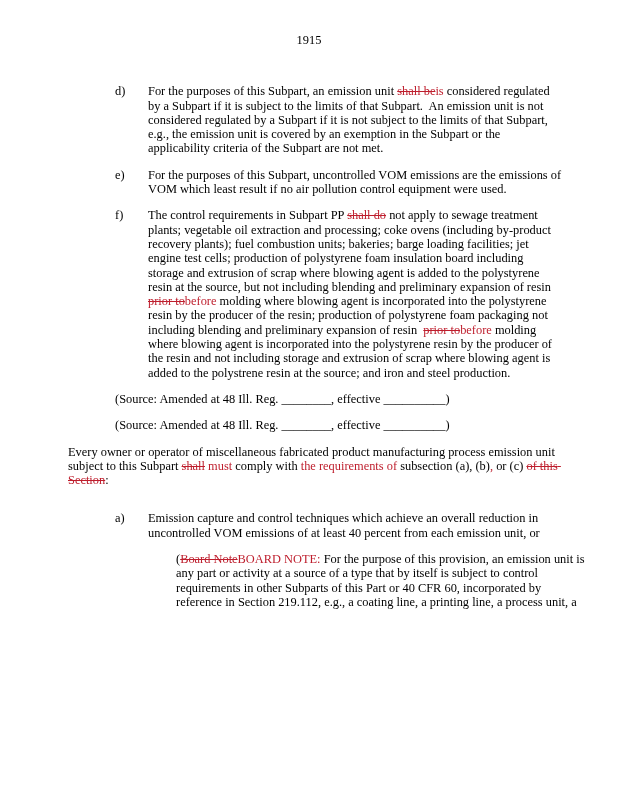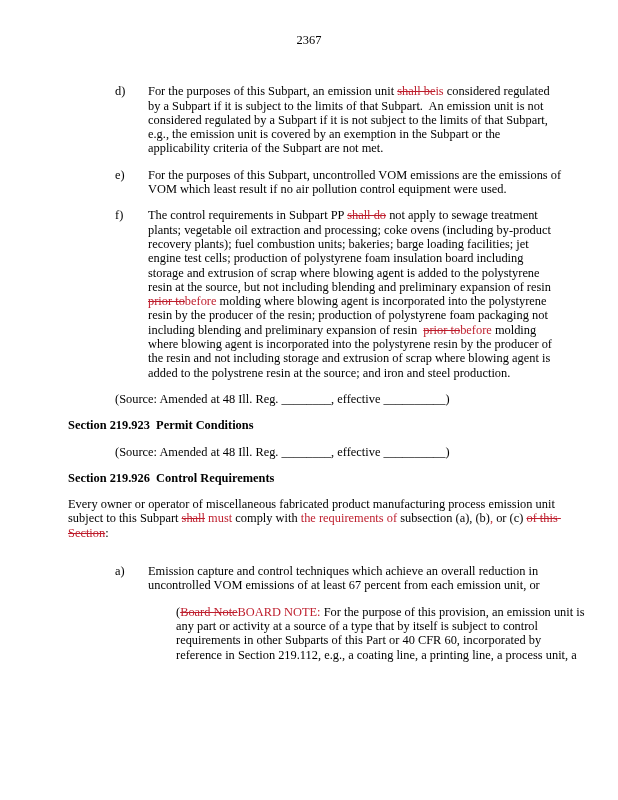--- a/index.html
+++ b/index.html
@@ -36,26 +36,24 @@
   .note { margin-left: 108px; width: 414px; }
   .run-n { color: var(--ink); }
   .run-d { color: var(--red); text-decoration: line-through; text-decoration-thickness: 1px; }
   .run-i { color: var(--red); text-decoration-thickness: 1px; }
   .run-r { color: var(--red); }
 </style>
 </head>
 <body>
 
 <div class="page">
-  <div class="pageno">2367</div>
+  <div class="pageno">1915</div>
   <div class="content" id="doc-blocks">
       <div class="block item first"><span class="label">d)</span><span class="body"><span class="run-n">For the purposes of this Subpart, an emission unit </span><span class="run-d">shall be</span><span class="run-i">is</span><span class="run-n"> considered regulated by a Subpart if it is subject to the limits of that Subpart.  An emission unit is not considered regulated by a Subpart if it is not subject to the limits of that Subpart, e.g., the emission unit is covered by an exemption in the Subpart or the applicability criteria of the Subpart are not met.</span></span></div>
       <div class="block item"><span class="label">e)</span><span class="body"><span class="run-n">For the purposes of this Subpart, uncontrolled VOM emissions are the emissions of VOM which least result if no air pollution control equipment were used.</span></span></div>
       <div class="block item"><span class="label">f)</span><span class="body"><span class="run-n">The control requirements in Subpart PP </span><span class="run-d">shall do</span><span class="run-n"> not apply to sewage treatment plants; vegetable oil extraction and processing; coke ovens (including by-product recovery plants); fuel combustion units; bakeries; barge loading facilities; jet engine test cells; production of polystyrene foam insulation board including storage and extrusion of scrap where blowing agent is added to the polystyrene resin at the source, but not including blending and preliminary expansion of resin </span><span class="run-d">prior to</span><span class="run-i">before</span><span class="run-n"> molding where blowing agent is incorporated into the polystyrene resin by the producer of the resin; production of polystyrene foam packaging not including blending and preliminary expansion of resin  </span><span class="run-d">prior to</span><span class="run-i">before</span><span class="run-n"> molding where blowing agent is incorporated into the polystyrene resin by the producer of the resin and not including storage and extrusion of scrap where blowing agent is added to the polystrene resin at the source; and iron and steel production.</span></span></div>
       <div class="block source"><span class="run-n">(Source: Amended at 48 Ill. Reg. ________, effective __________)</span></div>
-      <div class="block heading"><span class="run-n">Section 219.923  Permit Conditions</span></div>
       <div class="block source"><span class="run-n">(Source: Amended at 48 Ill. Reg. ________, effective __________)</span></div>
-      <div class="block heading"><span class="run-n">Section 219.926  Control Requirements</span></div>
       <div class="block para"><span class="run-n">Every owner or operator of miscellaneous fabricated product manufacturing process emission unit subject to this Subpart </span><span class="run-d">shall</span><span class="run-n"> </span><span class="run-i">must</span><span class="run-n"> comply with </span><span class="run-r">the requirements of</span><span class="run-n"> subsection (a), (b)</span><span class="run-r">,</span><span class="run-n"> or (c) </span><span class="run-d">of this Section</span><span class="run-n">:</span></div>
-      <div class="block item extra-gap"><span class="label">a)</span><span class="body"><span class="run-n">Emission capture and control techniques which achieve an overall reduction in uncontrolled VOM emissions of at least 67 percent from each emission unit, or</span></span></div>
+      <div class="block item extra-gap"><span class="label">a)</span><span class="body"><span class="run-n">Emission capture and control techniques which achieve an overall reduction in uncontrolled VOM emissions of at least 40 percent from each emission unit, or</span></span></div>
       <div class="block note"><span class="run-n">(</span><span class="run-d">Board Note</span><span class="run-i">BOARD NOTE:</span><span class="run-n"> For the purpose of this provision, an emission unit is any part or activity at a source of a type that by itself is subject to control requirements in other Subparts of this Part or 40 CFR 60, incorporated by reference in Section 219.112, e.g., a coating line, a printing line, a process unit, a</span></div>
     </div>
 </div>
 
 </body></html>

